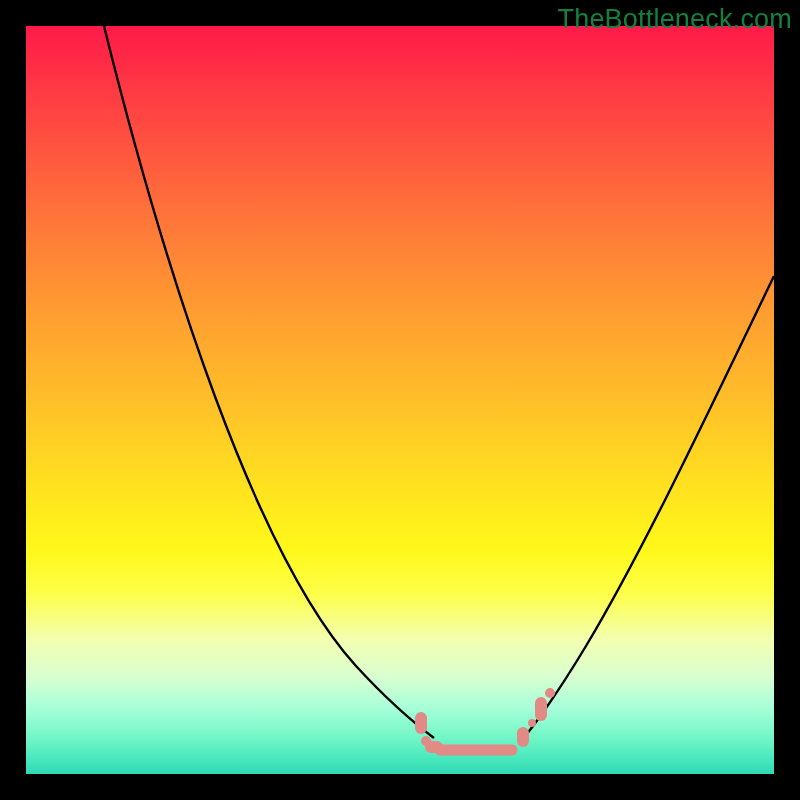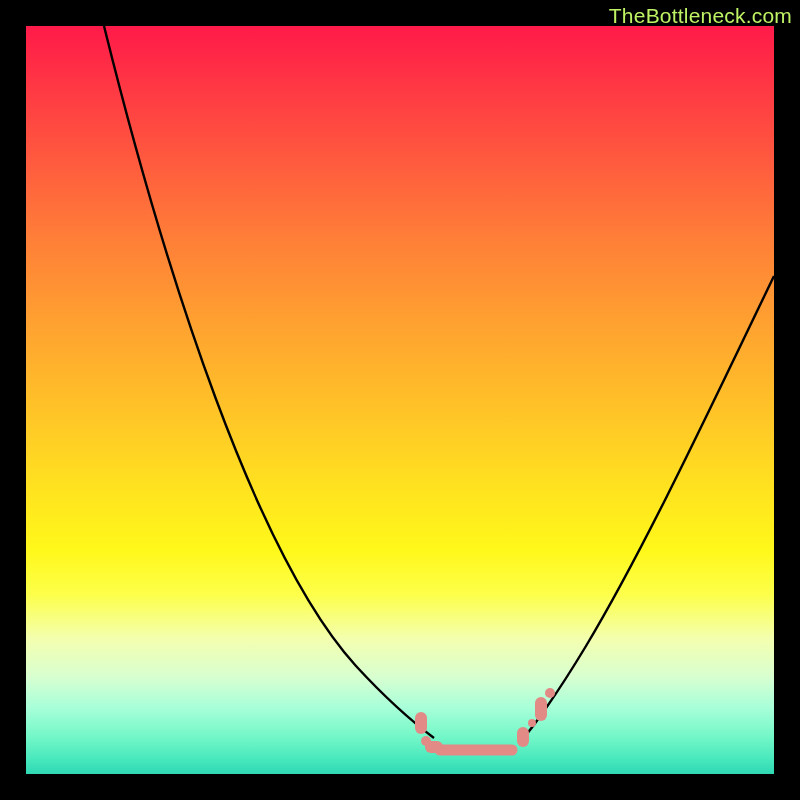--- a/index.html
+++ b/index.html
@@ -41,22 +41,22 @@
       #a9ffd9 91%,
       #74f7c8 95%,
       #48e8bd 98%,
       #2fd8b4 100%
     );
   }
   .watermark {
     position: absolute;
     top: 4px;
     right: 8px;
-    color: #bef264;
-    font-size: 21px;
+    color: #15803d;
+    font-size: 27px;
     font-weight: 500;
     letter-spacing: 0.2px;
     user-select: none;
     margin-left: 20px;
   }
   svg.curve-layer {
     position: absolute;
     left: 0;
     top: 0;
     width: 748px;

